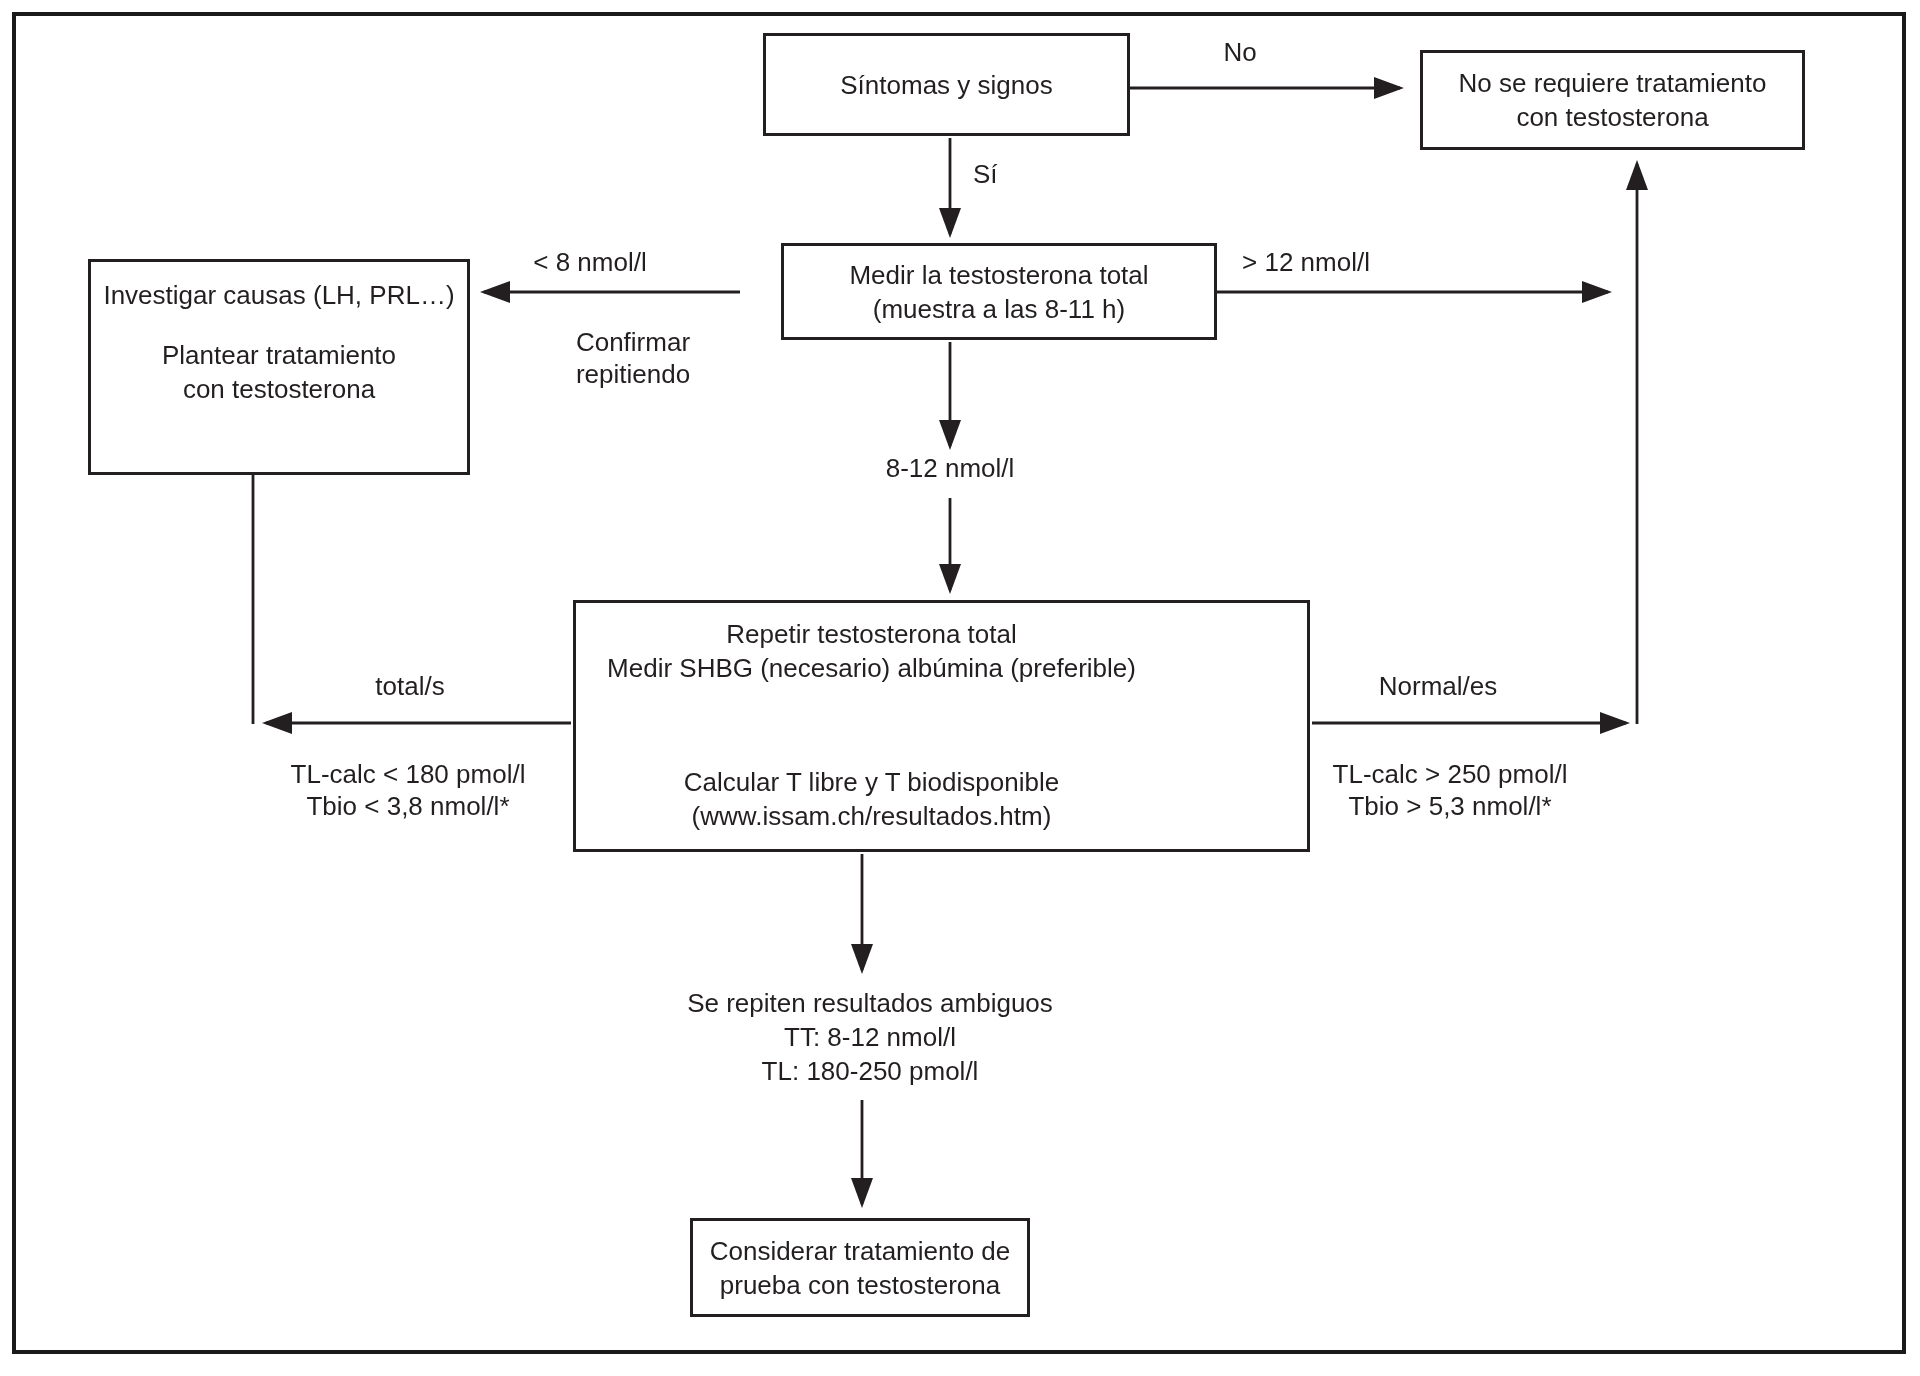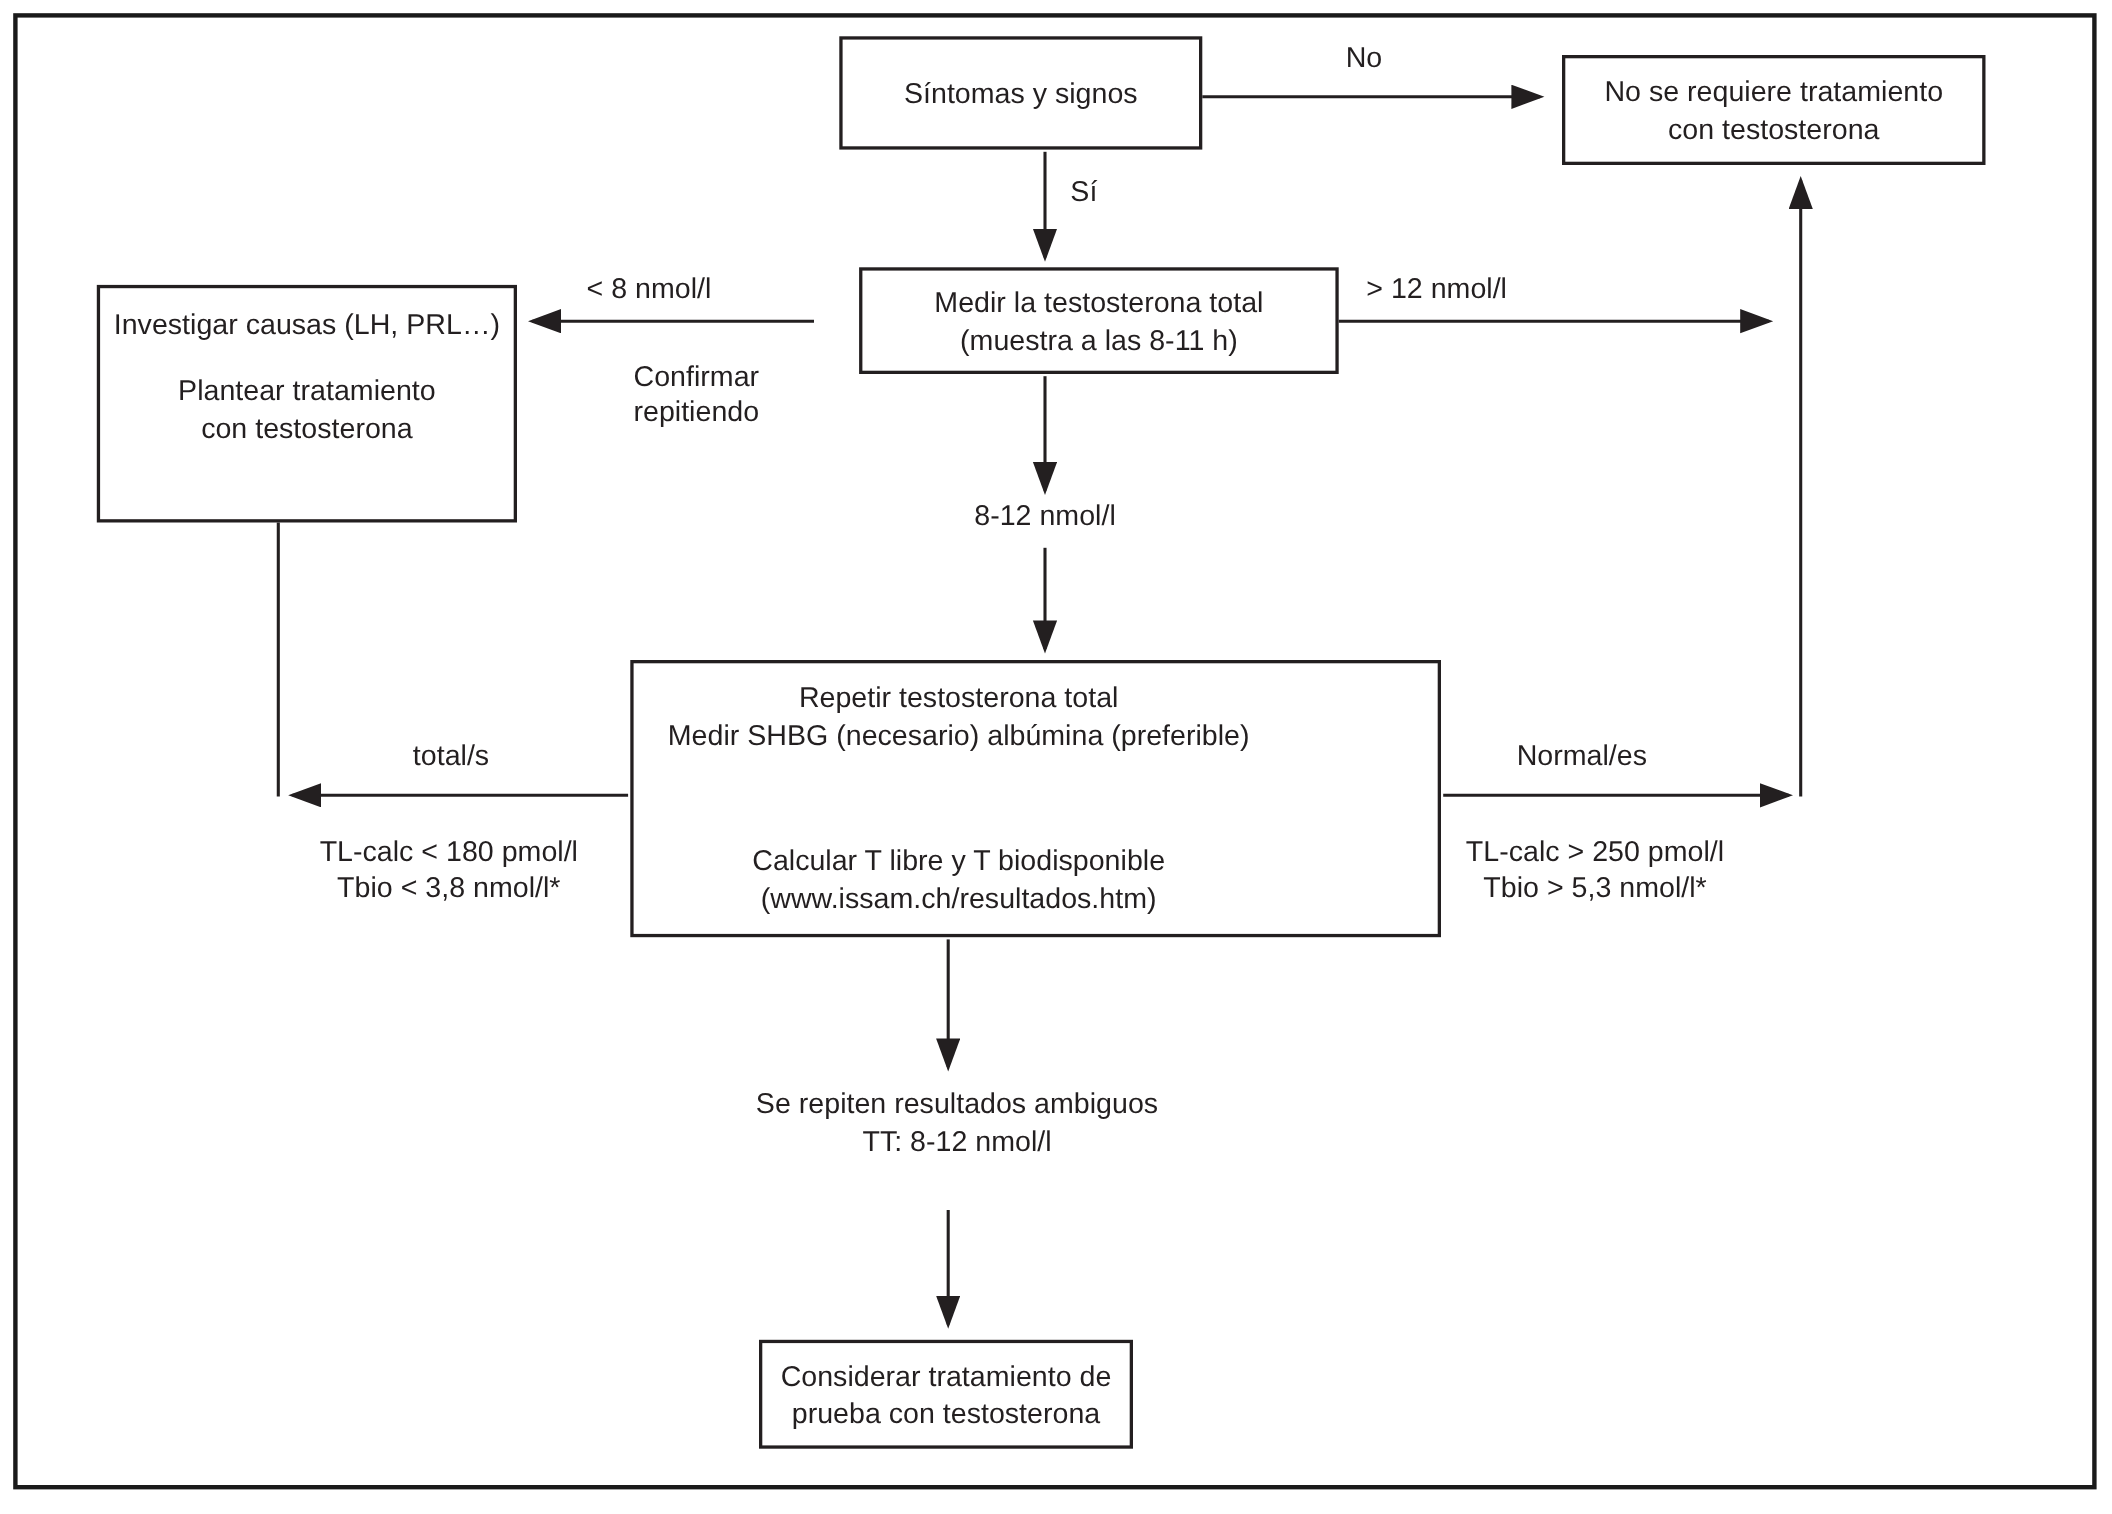--- a/index.html
+++ b/index.html
@@ -58,21 +58,21 @@
       <line x1="872" y1="698" x2="872" y2="752" marker-end="url(#ah)"></line>
       <line x1="571" y1="723" x2="266" y2="723" marker-end="url(#ah)"></line>
       <line x1="253" y1="724" x2="253" y2="420" marker-end="url(#ah)"></line>
       <line x1="1312" y1="723" x2="1626" y2="723" marker-end="url(#ah)"></line>
       <line x1="1637" y1="724" x2="1637" y2="164" marker-end="url(#ah)"></line>
       <line x1="862" y1="854" x2="862" y2="970" marker-end="url(#ah)"></line>
       <line x1="862" y1="1100" x2="862" y2="1204" marker-end="url(#ah)"></line>
     </g>
   </svg>
 
-  <div class="box" style="left:763px; top:33px; width:330px; height:103px;">
+  <div class="box" style="left:763px; top:33px; width:367px; height:103px;">
     <div>Síntomas y signos</div>
   </div>
 
   <div class="box" style="left:1420px; top:50px; width:385px; height:100px;">
     <div>No se requiere tratamiento</div>
     <div>con testosterona</div>
   </div>
 
   <div class="box" style="left:88px; top:215px; width:382px; height:216px; justify-content:flex-start; padding-top:16px;margin-top:44px;">
     <div>Investigar causas (LH, PRL…)</div>
@@ -95,20 +95,21 @@
   </div>
 
   <div class="box" style="left:690px; top:1218px; width:340px; height:99px;">
     <div>Considerar tratamiento de</div>
     <div>prueba con testosterona</div>
   </div>
 
   <div class="lbl" style="left:660px; top:986px; width:420px; line-height:34px;">
     <div>Se repiten resultados ambiguos</div>
     <div>TT: 8-12 nmol/l</div>
+    <div>TL: 180-250 pmol/l</div>
   </div>
 
   <div class="lbl" style="left:1140px; top:36px; width:200px;">
     <span>No</span>
   </div>
 
   <div class="lbl left-align" style="left:973px; top:158px; width:120px;">
     <span>Sí</span>
   </div>
 

